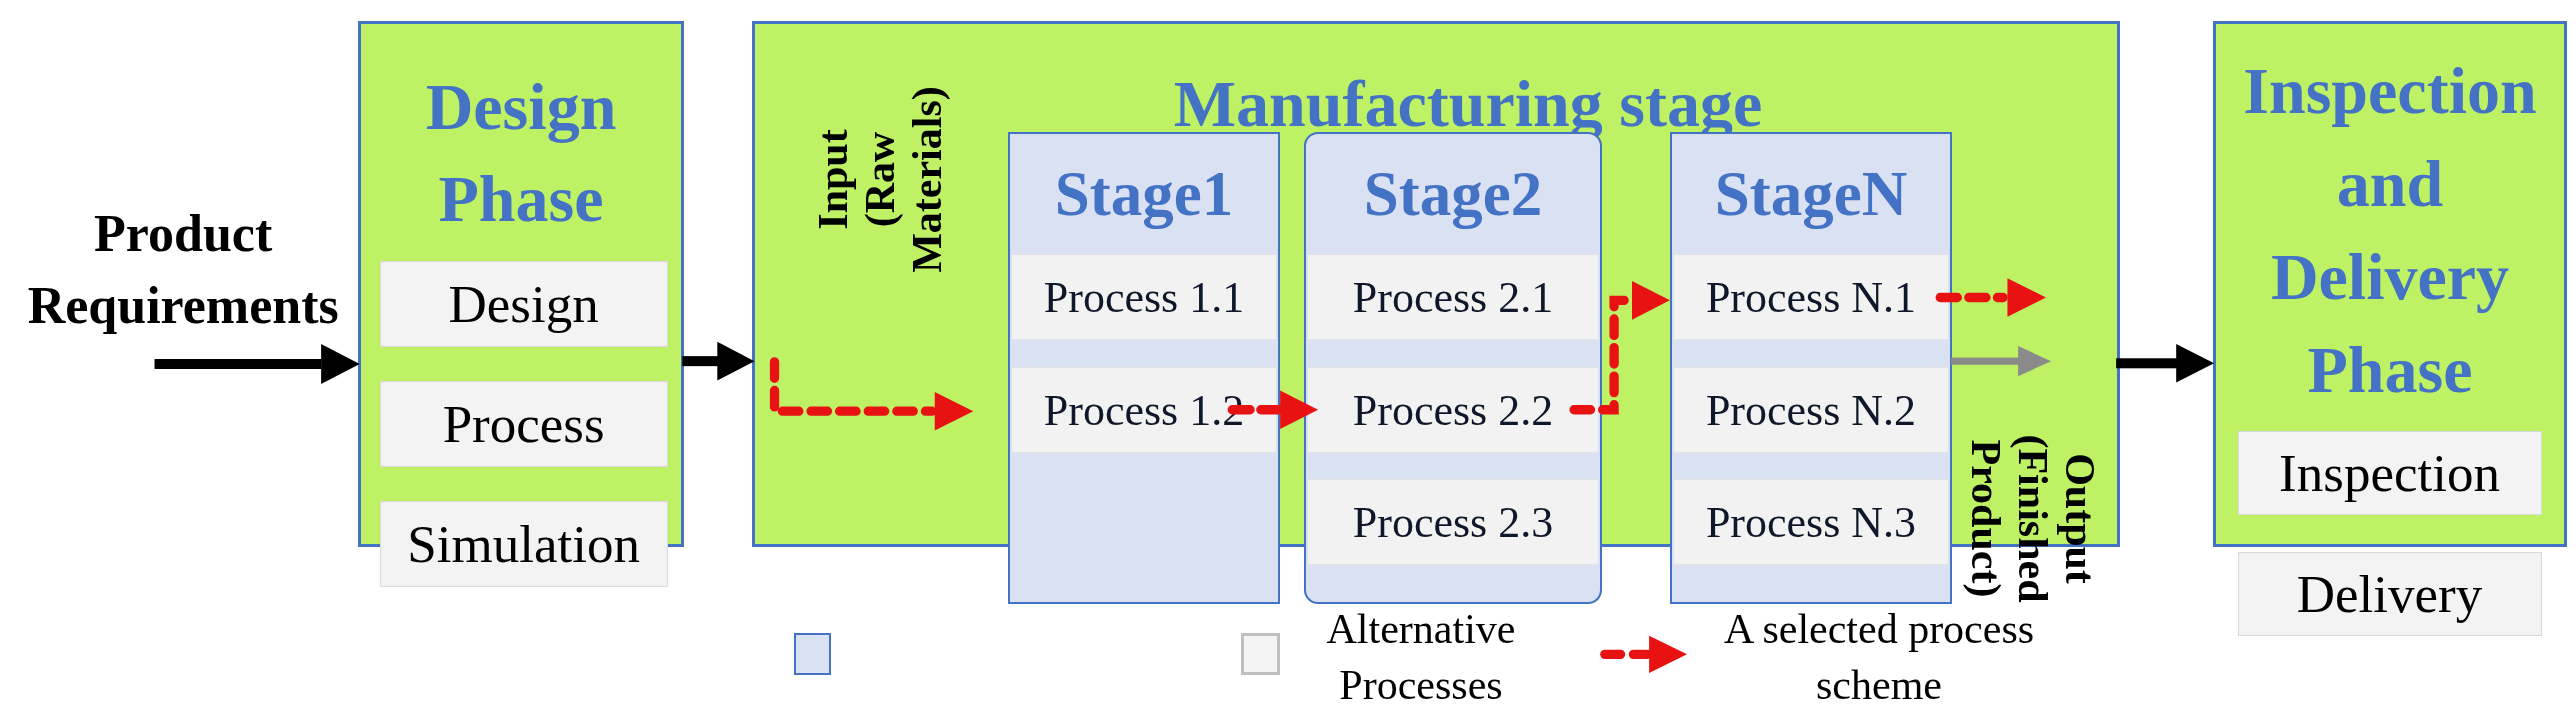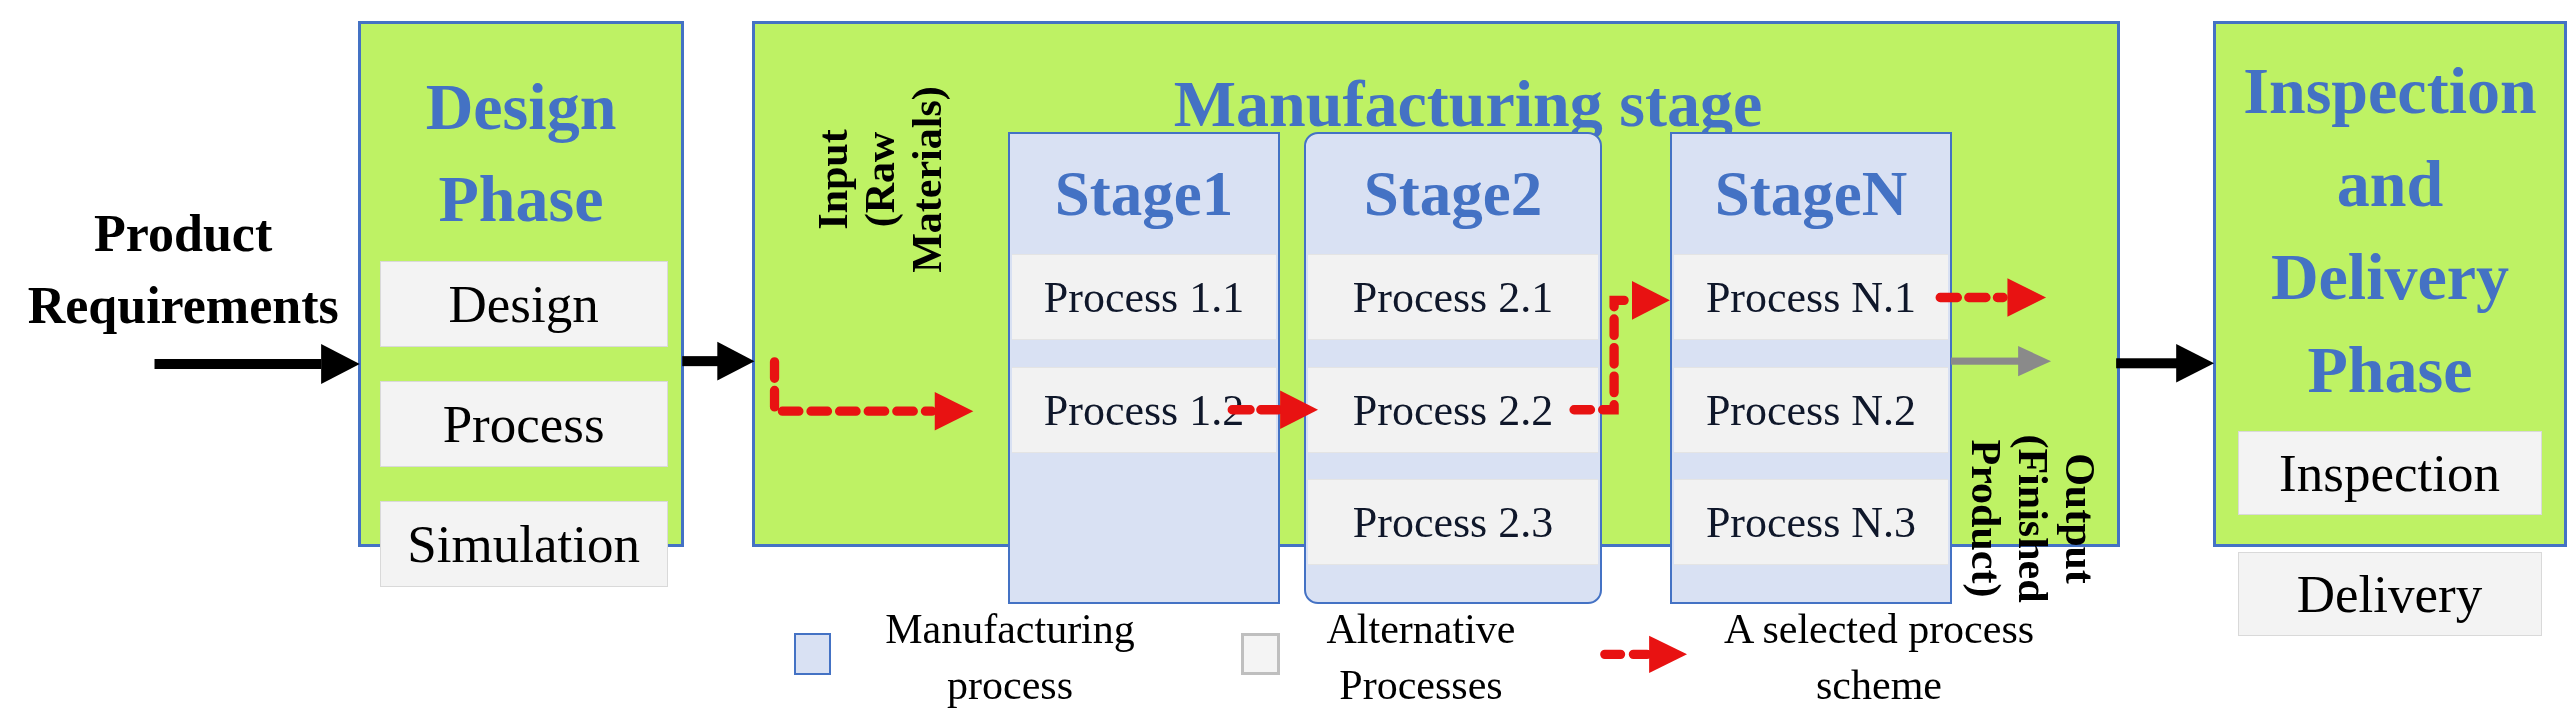--- a/index.html
+++ b/index.html
@@ -101,22 +101,20 @@
     <div class="proc-row" style="top:345px;">Process N.3</div>
   </div>
 
   <div class="rot-label" style="left:1889px;top:448px;width:286px;transform:rotate(90deg);transform-origin:center;">
     <div style="white-space:pre-line;">Output
 (Finished
 Product)</div>
   </div>
 
   <div id="swatch-manufacturing" class="swatch"></div>
-  <div class="legend-text" style="left:831px;width:358px;">Manufacturing
-process</div>
 
   <div id="swatch-alternative" class="swatch"></div>
   <div class="legend-text" style="left:1693px;width:372px;">A selected process
 scheme</div>
 
   <div class="legend-text" style="left:1242px;width:358px;">Alternative
 Processes</div>
 
   <div class="phase-box" style="left:2213px;width:354px;">
     <div class="phase-title" style="top:20px;line-height:93px;">Inspection

